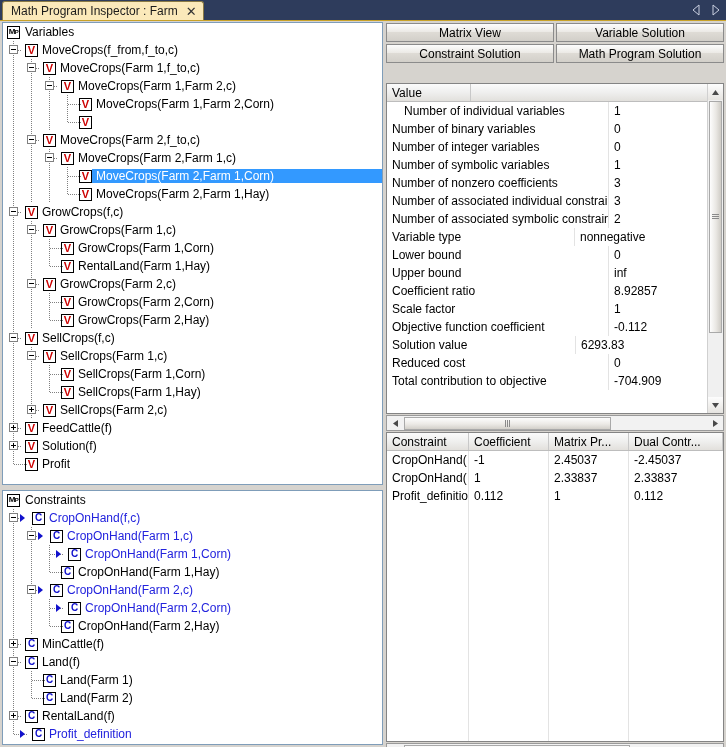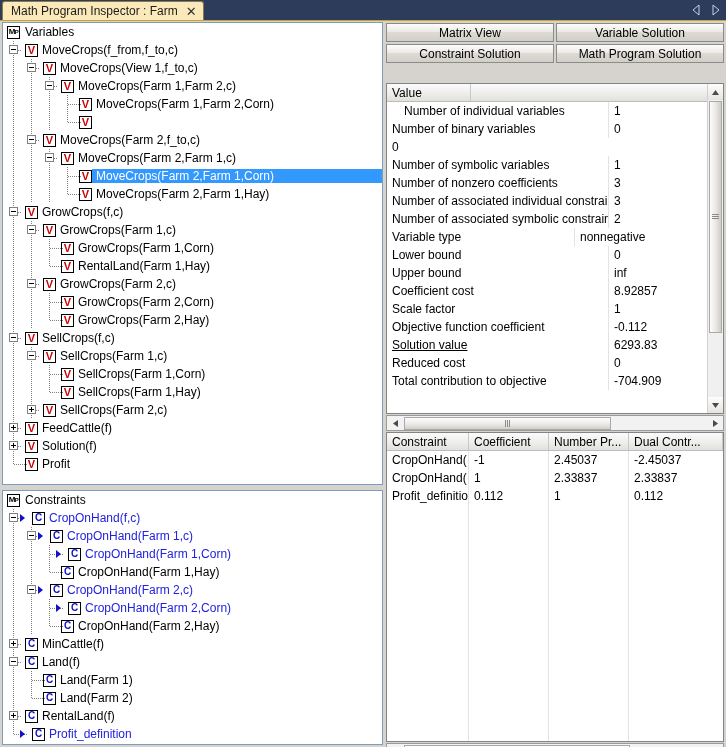--- a/index.html
+++ b/index.html
@@ -276,21 +276,21 @@
             <span class="lbl">MoveCrops(f_from,f_to,c)</span>
           </div>
           <div class="tree-row">
             <div class="guides" style="width: 40px;">
               <div class="vline" style="left: 10px;"></div>
               <div class="vline" style="left: 28px;"></div>
               <div class="hline" style="left: 29px; width: 8px;"></div>
               <div class="expander" style="left: 24px;"></div>
             </div>
             <span class="icon-v">V</span>
-            <span class="lbl">MoveCrops(View 1,f_to,c)</span>
+            <span class="lbl">MoveCrops(Farm 1,f_to,c)</span>
           </div>
           <div class="tree-row">
             <div class="guides" style="width: 58px;">
               <div class="vline" style="left: 10px;"></div>
               <div class="vline" style="left: 28px;"></div>
               <div class="vline" style="left: 46px;"></div>
               <div class="hline" style="left: 47px; width: 8px;"></div>
               <div class="expander" style="left: 42px;"></div>
             </div>
             <span class="icon-v">V</span>
@@ -665,20 +665,21 @@
       <div class="grid-body" id="props-body">
           <div class="grid-row">
             <div class="gc" style="width: 222px; padding-left: 17px;">Number of individual variables</div>
             <div class="gc nb" style="width: 84px;">1</div>
           </div>
           <div class="grid-row">
             <div class="gc" style="width: 222px;">Number of binary variables</div>
             <div class="gc nb" style="width: 84px;">0</div>
           </div>
           <div class="grid-row">
+            <div class="gc" style="width: 222px;">Number of integer variables</div>
             <div class="gc nb" style="width: 84px;">0</div>
           </div>
           <div class="grid-row">
             <div class="gc" style="width: 222px;">Number of symbolic variables</div>
             <div class="gc nb" style="width: 84px;">1</div>
           </div>
           <div class="grid-row">
             <div class="gc" style="width: 222px;">Number of nonzero coefficients</div>
             <div class="gc nb" style="width: 84px;">3</div>
           </div>
@@ -696,33 +697,33 @@
           </div>
           <div class="grid-row">
             <div class="gc" style="width: 222px;">Lower bound</div>
             <div class="gc nb" style="width: 84px;">0</div>
           </div>
           <div class="grid-row">
             <div class="gc" style="width: 222px;">Upper bound</div>
             <div class="gc nb" style="width: 84px;">inf</div>
           </div>
           <div class="grid-row">
-            <div class="gc" style="width: 222px;">Coefficient cost</div>
+            <div class="gc" style="width: 222px;">Coefficient ratio</div>
             <div class="gc nb" style="width: 84px;">8.92857</div>
           </div>
           <div class="grid-row">
             <div class="gc" style="width: 222px;">Scale factor</div>
             <div class="gc nb" style="width: 84px;">1</div>
           </div>
           <div class="grid-row">
             <div class="gc" style="width: 222px;">Objective function coefficient</div>
             <div class="gc nb" style="width: 84px;">-0.112</div>
           </div>
           <div class="grid-row">
-            <div class="gc" style="width: 222px; text-decoration: underline;">Solution value</div>
+            <div class="gc" style="width: 189px;">Solution value</div>
             <div class="gc nb" style="width: 84px;">6293.83</div>
           </div>
           <div class="grid-row">
             <div class="gc" style="width: 222px;">Reduced cost</div>
             <div class="gc nb" style="width: 84px;">0</div>
           </div>
           <div class="grid-row">
             <div class="gc" style="width: 222px;">Total contribution to objective</div>
             <div class="gc nb" style="width: 84px;">-704.909</div>
           </div>
@@ -757,21 +758,21 @@
         <svg width="5" height="7" viewBox="0 0 5 7">
             <polygon points="0,0 5,3.5 0,7" fill="#4a4a4a"></polygon>
           </svg>
       </div>
     </div>
 
     <div class="grid-box" id="assoc-box">
       <div class="grid-head" id="assoc-head">
           <div class="hc" style="width: 82px;">Constraint</div>
           <div class="hc" style="width: 80px;">Coefficient</div>
-          <div class="hc" style="width: 80px;">Number Pr...</div>
+          <div class="hc" style="width: 80px;">Matrix Pr...</div>
           <div class="hc nb" style="width: 94px;">Dual Contr...</div>
         </div>
       <div class="grid-body" id="assoc-body">
           <div class="grid-row">
             <div class="gc" style="width: 82px;">CropOnHand(</div>
             <div class="gc" style="width: 80px;">-1</div>
             <div class="gc" style="width: 80px;">2.45037</div>
             <div class="gc nb" style="width: 94px;">-2.45037</div>
           </div>
           <div class="grid-row">

